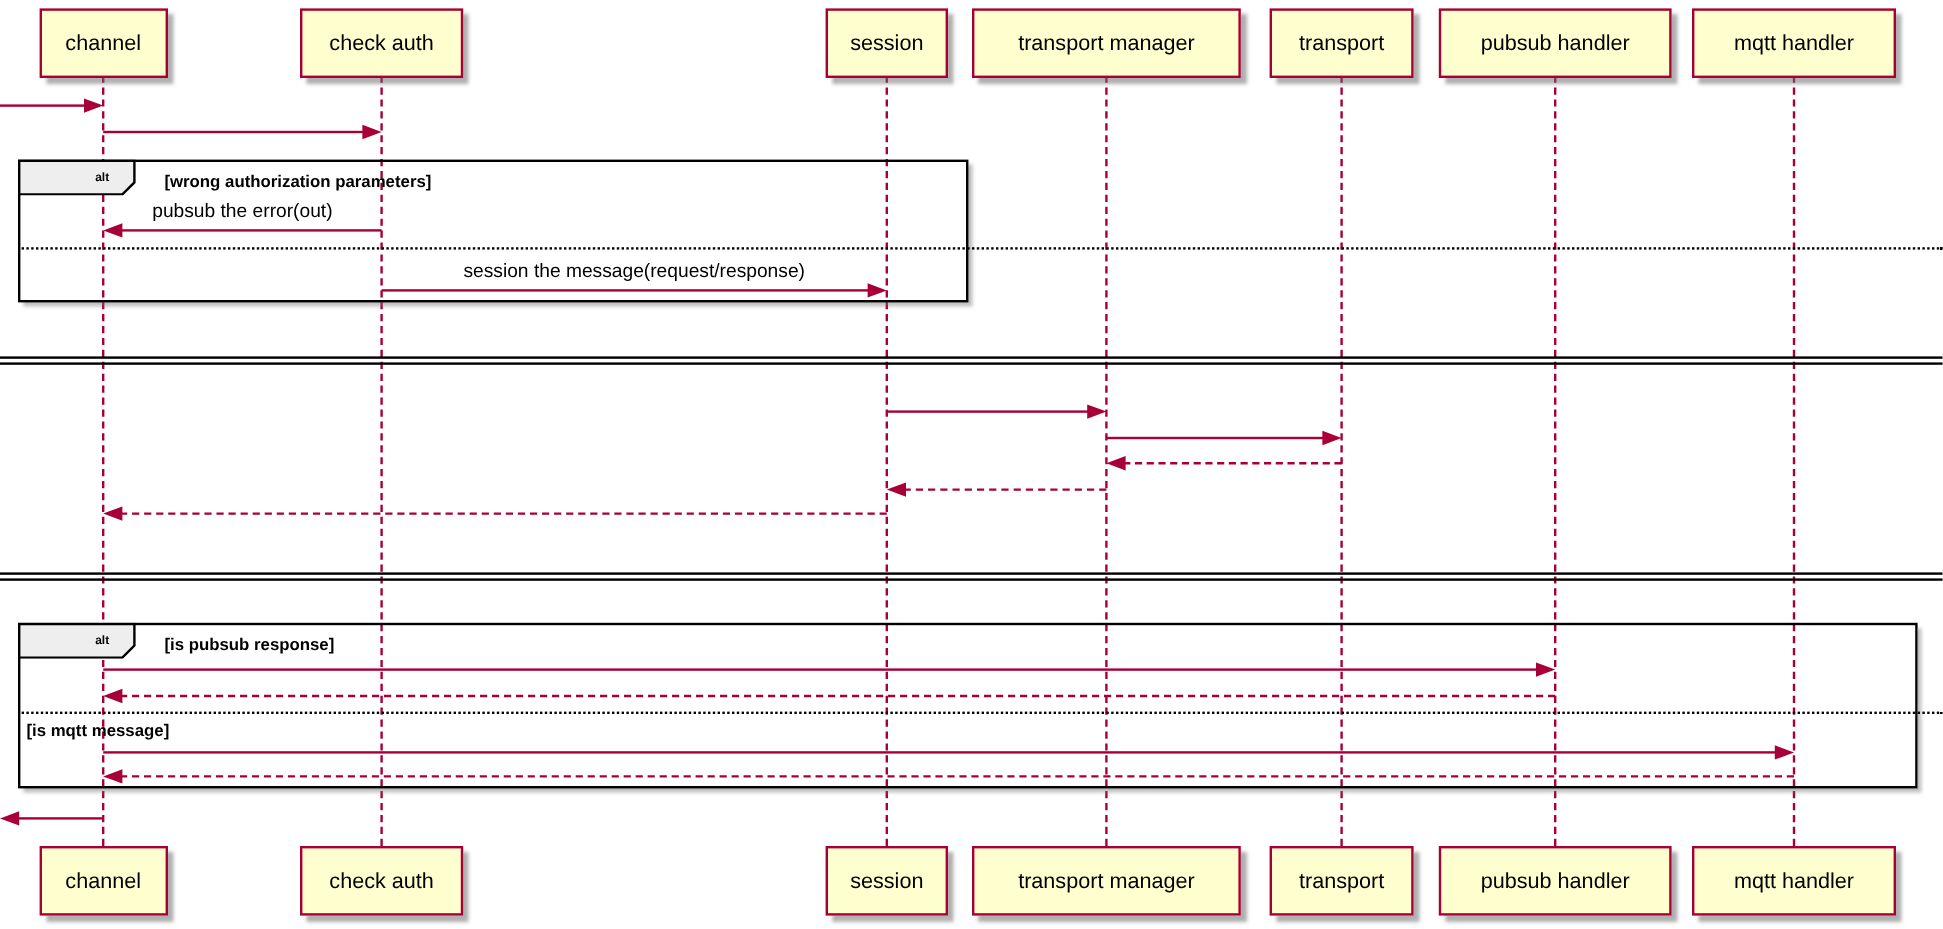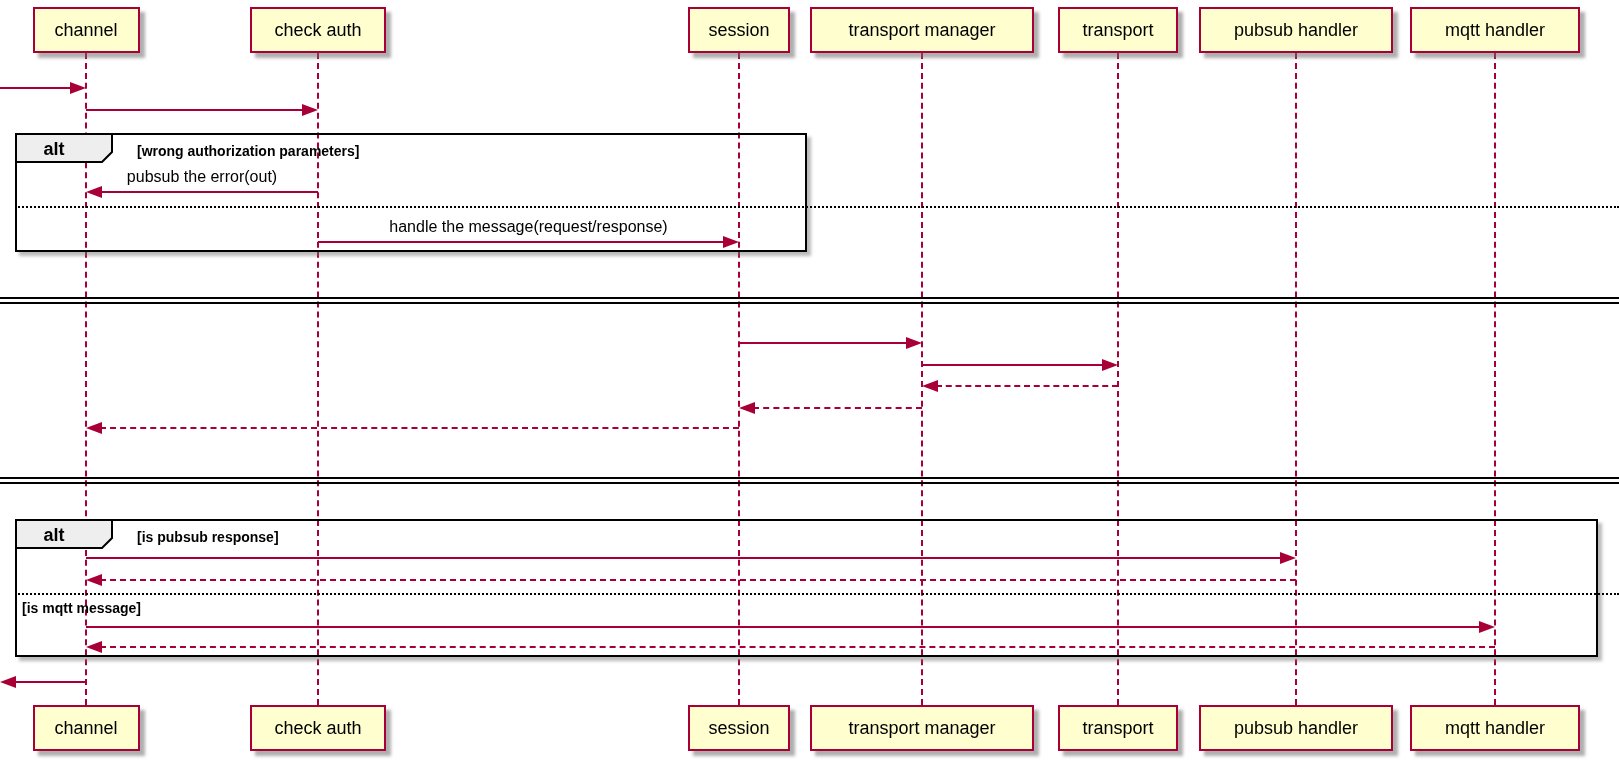--- a/index.html
+++ b/index.html
@@ -1,39 +1,39 @@
 <!DOCTYPE html>
 <html><head>
 <meta charset="utf-8">
 <style>
   html,body{margin:0;padding:0;background:#ffffff;}
   #canvas{
     position:relative;width:1619px;height:774px;background:#ffffff;overflow:hidden;
     font-family:"Liberation Sans","DejaVu Sans",sans-serif;color:#000;
   }
   .pbox{
-    position:absolute;height:46px;background:#FEFECE;border:2px solid #A80036;
+    position:absolute;height:58px;background:#FEFECE;border:2px solid #A80036;
     box-sizing:border-box;display:flex;align-items:center;justify-content:center;
     font-size:18px;color:#000;box-shadow:5px 5px 3px rgba(110,110,110,.55);z-index:7;
     white-space:nowrap;
   }
   .lifeline{position:absolute;width:0;border-left:2px dashed #A80036;z-index:1;}
   .arrow-line-solid{position:absolute;height:2px;background:#A80036;z-index:6;}
   .arrow-line-dashed{position:absolute;height:0;border-top:2px dashed #A80036;z-index:6;}
   .head-right{position:absolute;width:0;height:0;border-left:16px solid #A80036;
     border-top:6px solid transparent;border-bottom:6px solid transparent;z-index:6;}
   .head-left{position:absolute;width:0;height:0;border-right:16px solid #A80036;
     border-top:6px solid transparent;border-bottom:6px solid transparent;z-index:6;}
   .msg-label{position:absolute;font-size:16px;line-height:18px;color:#000;
     white-space:nowrap;transform:translateX(-50%);z-index:6;}
   .frame{position:absolute;border:2px solid #000;box-sizing:border-box;background:transparent;
     box-shadow:4px 4px 3px rgba(120,120,120,.5);z-index:3;}
   .frame-tab{position:absolute;top:-2px;left:-2px;}
-  .frame-tab-label{position:absolute;top:4px;left:0;width:74px;text-align:center;
-    font-weight:bold;font-size:18px;line-height:20px;}
+  .frame-tab-label{position:absolute;top:4px;left:0;width:74px;text-align:right;
+    font-weight:bold;font-size:10px;line-height:20px;}
   .frame-cond{position:absolute;font-weight:bold;font-size:14px;line-height:20px;white-space:nowrap;text-align:right;}
   .else-sep{position:absolute;height:0;border-top:2px dotted #000;z-index:3;}
   .divider-line{position:absolute;left:0;width:1619px;height:2px;background:#000;z-index:4;}
   .divider-box{position:absolute;height:38px;background:#EEEEEE;border:2px solid #000;
     box-sizing:border-box;display:flex;align-items:center;justify-content:center;
     font-weight:bold;font-size:17px;box-shadow:4px 4px 3px rgba(120,120,120,.5);z-index:5;
     white-space:nowrap;}
 </style>
 </head>
 <body>
@@ -88,21 +88,21 @@
     <div class="pbox" style="left: 1410px; top: 705px; width: 170px;">mqtt handler</div>
     <div class="arrow-line-solid" style="left: 0px; top: 87px; width: 72px;"></div>
     <div class="head-right" style="left: 70px; top: 82px;"></div>
     <div class="arrow-line-solid" style="left: 86px; top: 109px; width: 218px;"></div>
     <div class="head-right" style="left: 302px; top: 104px;"></div>
     <div class="arrow-line-solid" style="left: 100px; top: 191px; width: 218px;"></div>
     <div class="head-left" style="left: 86px; top: 186px;"></div>
     <div class="msg-label" style="left: 202px; top: 168px;">pubsub the error(out)</div>
     <div class="arrow-line-solid" style="left: 318px; top: 241px; width: 407px;"></div>
     <div class="head-right" style="left: 723px; top: 236px;"></div>
-    <div class="msg-label" style="left: 528.5px; top: 218px;">handle the message(request/response)</div>
+    <div class="msg-label" style="left: 528.5px; top: 218px;">session the message(request/response)</div>
     <div class="arrow-line-solid" style="left: 739px; top: 342px; width: 169px;"></div>
     <div class="head-right" style="left: 906px; top: 337px;"></div>
     <div class="arrow-line-solid" style="left: 922px; top: 364px; width: 182px;"></div>
     <div class="head-right" style="left: 1102px; top: 359px;"></div>
     <div class="arrow-line-dashed" style="left: 936px; top: 385px; width: 182px;"></div>
     <div class="head-left" style="left: 922px; top: 380px;"></div>
     <div class="arrow-line-dashed" style="left: 753px; top: 407px; width: 169px;"></div>
     <div class="head-left" style="left: 739px; top: 402px;"></div>
     <div class="arrow-line-dashed" style="left: 100px; top: 427px; width: 639px;"></div>
     <div class="head-left" style="left: 86px; top: 422px;"></div>

